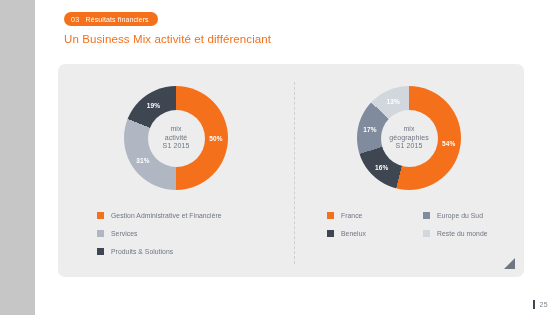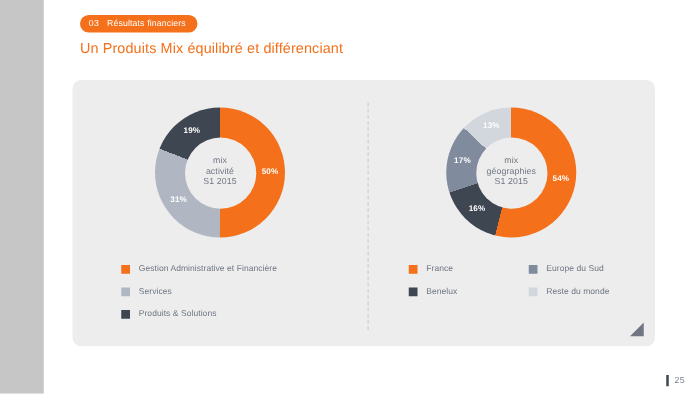--- a/index.html
+++ b/index.html
@@ -102,21 +102,21 @@
 
 <div id="root">
 
   <div class="left-rail"></div>
 
   <div class="badge">
     <span class="badge-num">03</span>
     <span class="badge-text">Résultats financiers</span>
   </div>
 
-  <div class="page-title">Un Produits Mix équilibré et différenciant</div>
+  <div class="page-title">Un Business Mix activité et différenciant</div>
 
   <div class="card">
     <div class="resize-grip"></div>
   </div>
 
   <div class="divider"></div>
 
   <div class="panel left">
     <div class="donut-wrap">
       <div class="donut" id="donut-0" style="background: conic-gradient(rgb(244, 112, 26) 0deg, rgb(244, 112, 26) 180deg, rgb(176, 183, 195) 180deg, rgb(176, 183, 195) 291.6deg, rgb(62, 70, 81) 291.6deg, rgb(62, 70, 81) 360deg);"></div>

